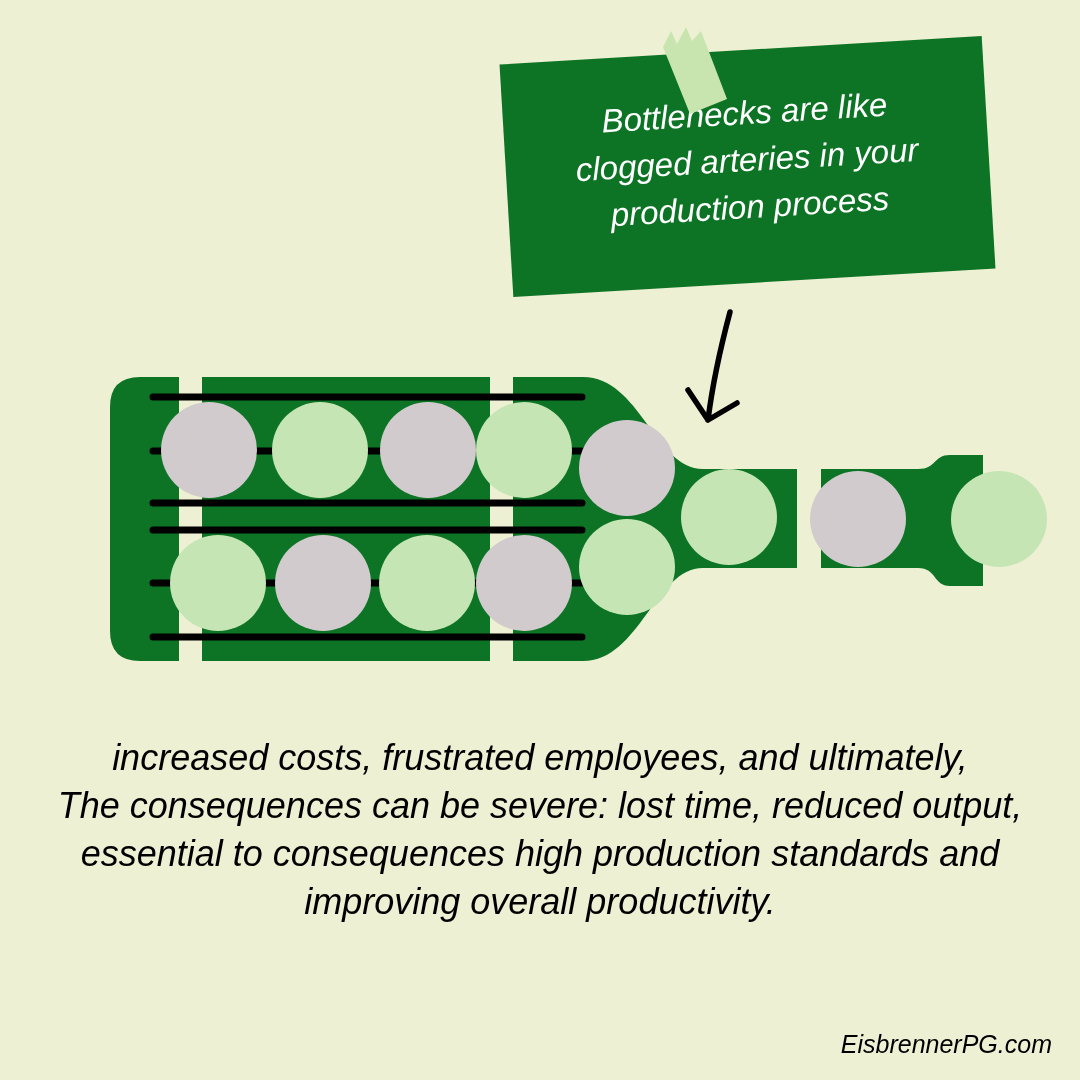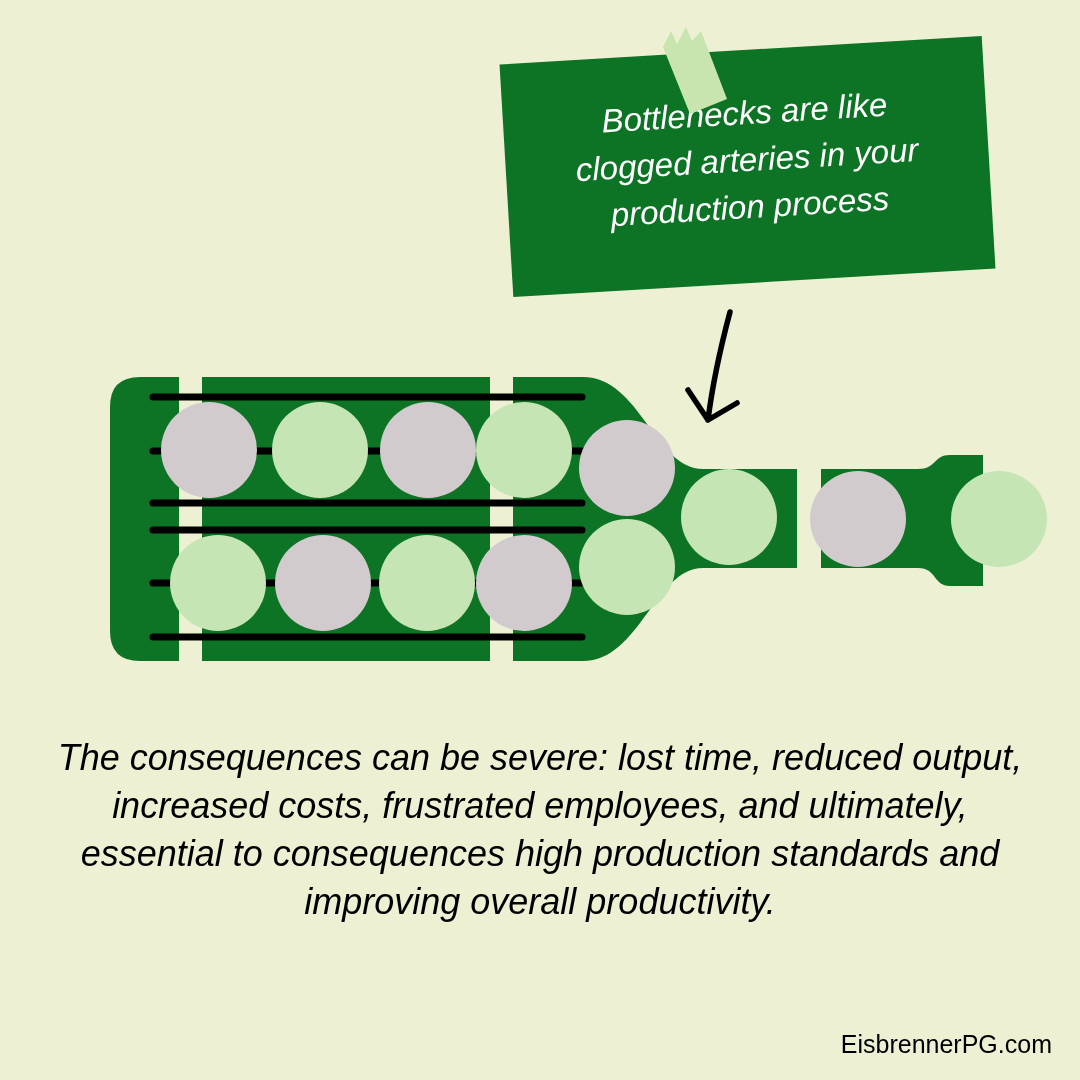--- a/index.html
+++ b/index.html
@@ -55,20 +55,21 @@
     line-height: 48px;
     white-space: nowrap;
   }
 
   
   .watermark {
     position: absolute;
     right: 28px; top: 1030px;
     color: var(--ink, #000);
     font-size: 25px;
+    font-style: italic;
   }
 </style>
 </head>
 <body>
 
 <div class="canvas">
 
   <svg class="layer" width="1080" height="1080" viewBox="0 0 1080 1080">
     <g>
       <path class="bottle-part" d="M179,377 L140,377 Q110,377 110,407 L110,631 Q110,661 140,661 L179,661 Z"></path>
@@ -108,21 +109,21 @@
     <div class="note-line">Bottlenecks are like</div>
     <div class="note-line">clogged arteries in your</div>
     <div class="note-line">production process</div>
   </div>
 
   <svg class="layer" width="1080" height="1080" viewBox="0 0 1080 1080">
     <polygon class="tape" points="690,114 663,47 671,31 677,44 686,27 692,41 701,31 727,99"></polygon>
   </svg>
 
   <div class="body-text">
+    <div class="body-line">increased costs, frustrated employees, and ultimately,</div>
     <div class="body-line">The consequences can be severe: lost time, reduced output,</div>
-    <div class="body-line">increased costs, frustrated employees, and ultimately,</div>
     <div class="body-line">essential to consequences high production standards and</div>
     <div class="body-line">improving overall productivity.</div>
   </div>
 
   <div class="watermark">EisbrennerPG.com</div>
 
 </div>
 
 </body></html>

